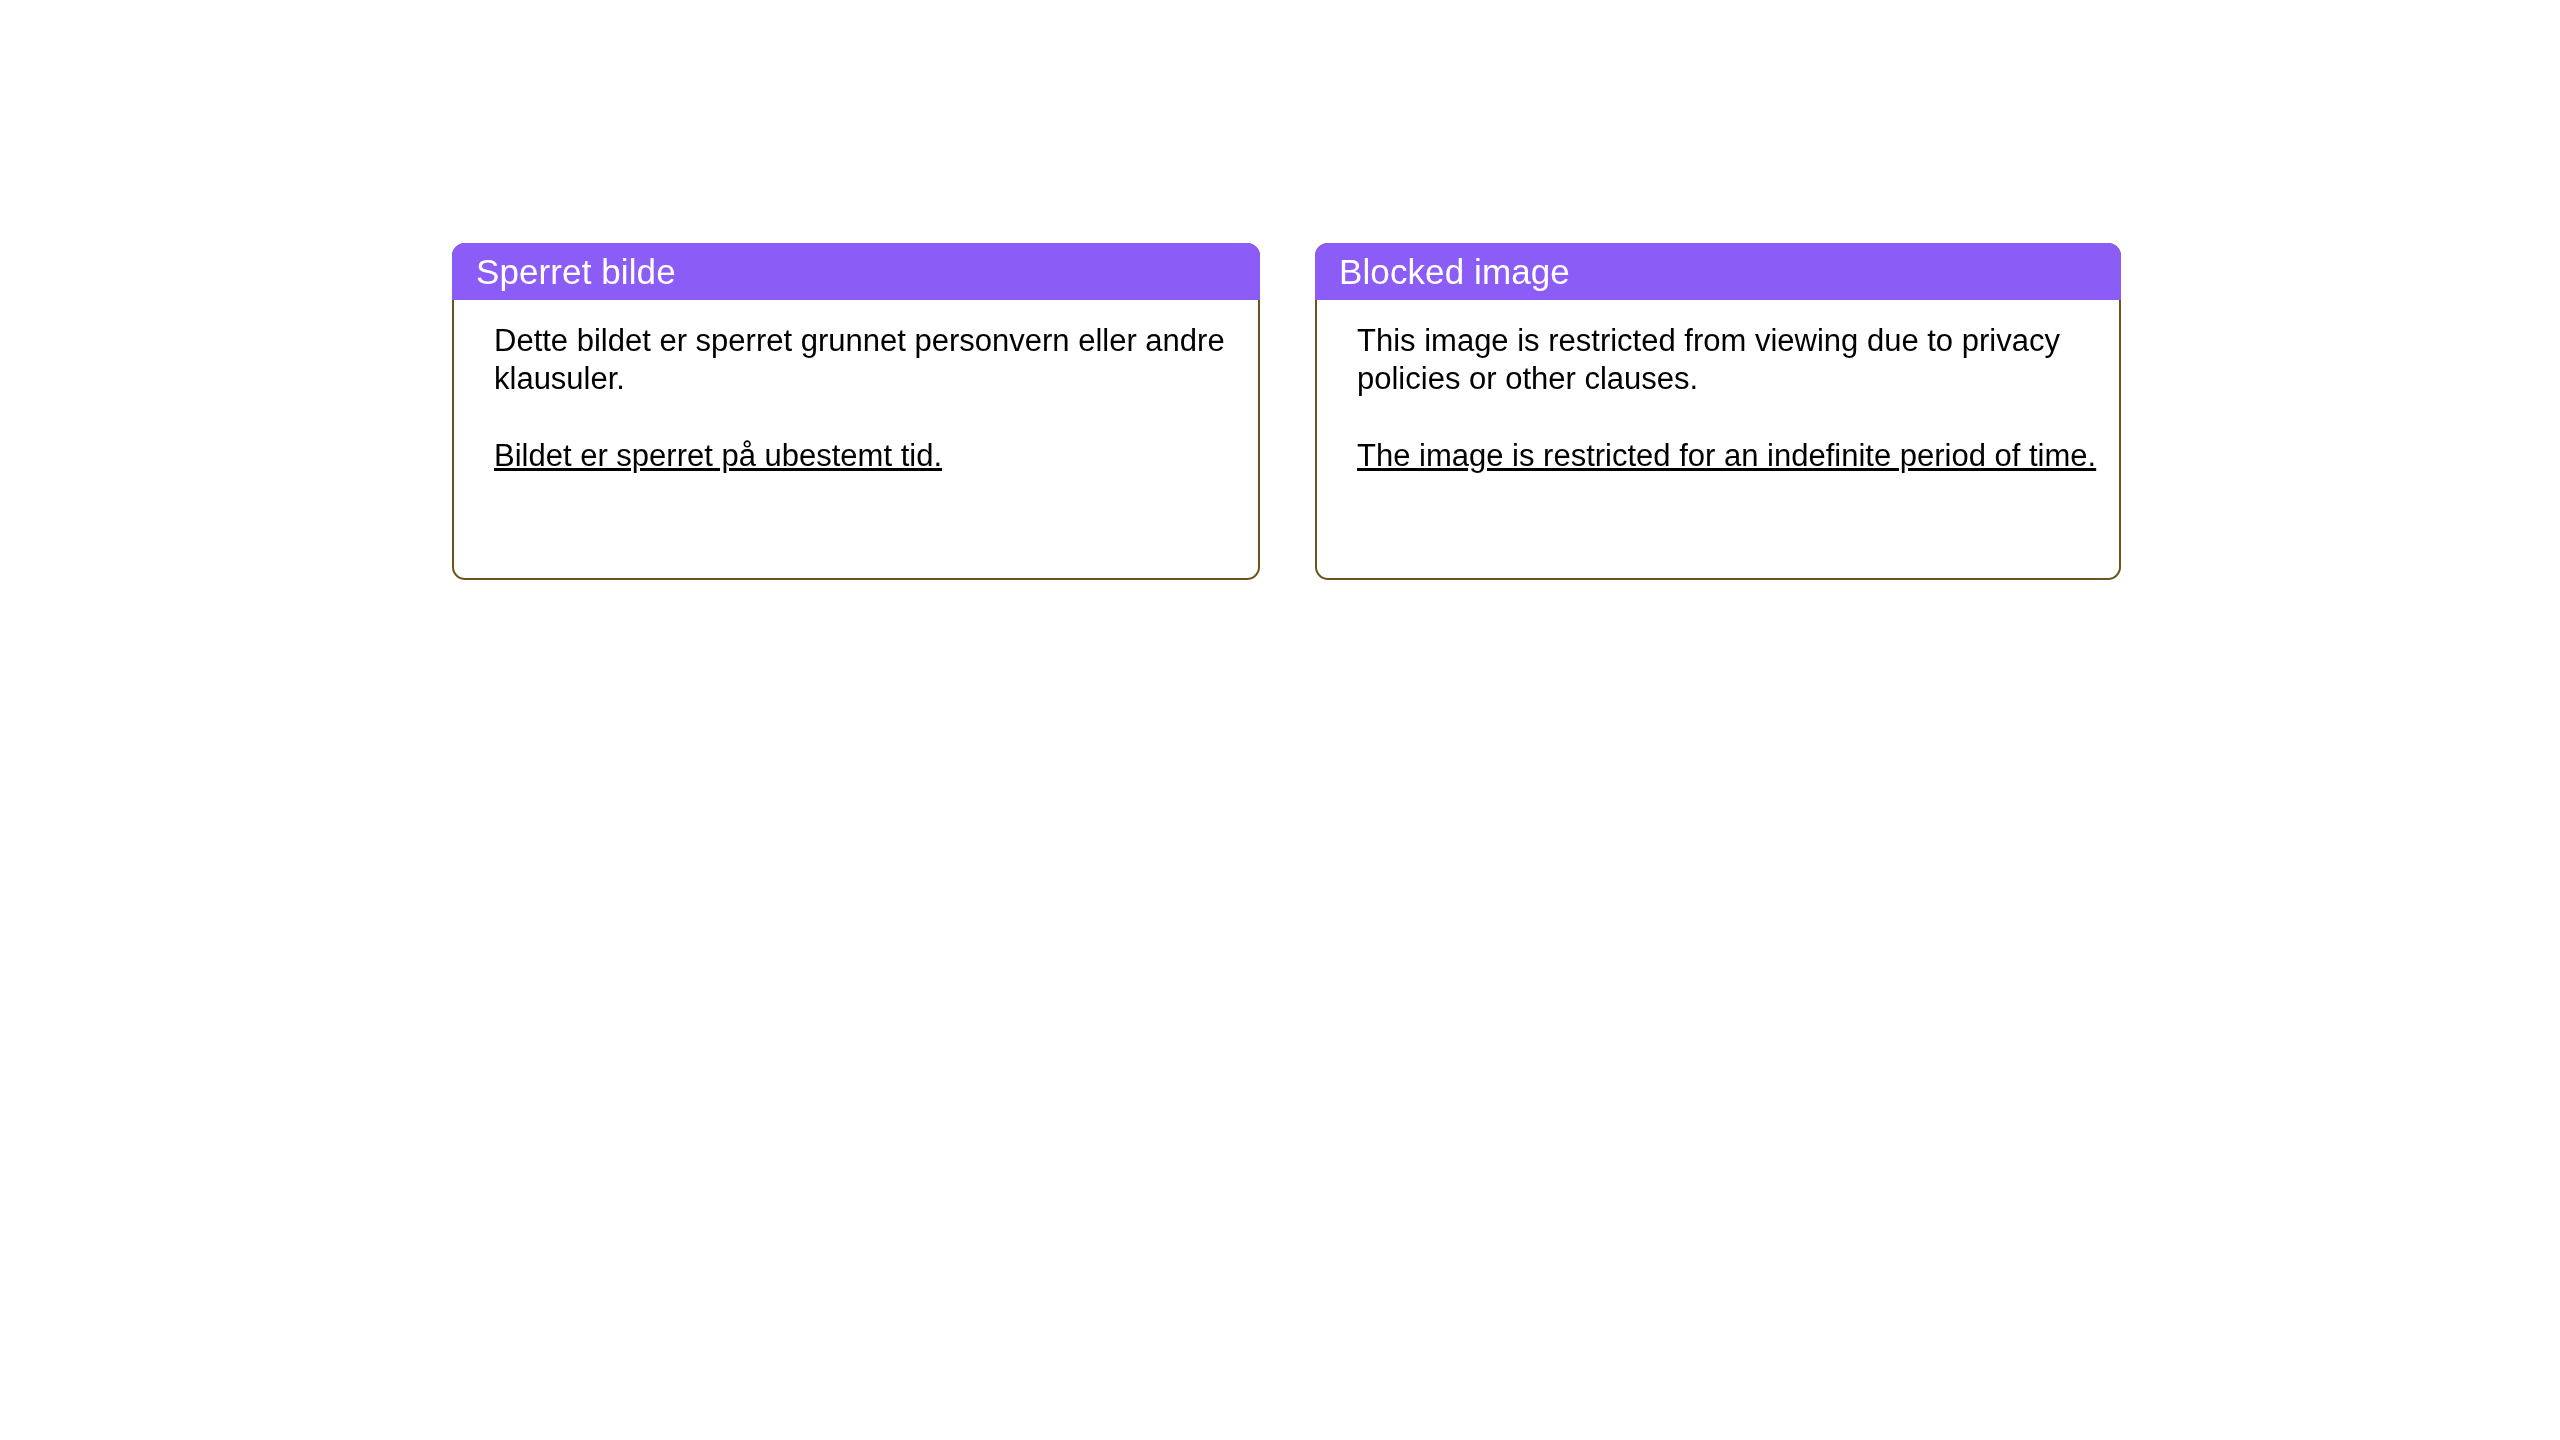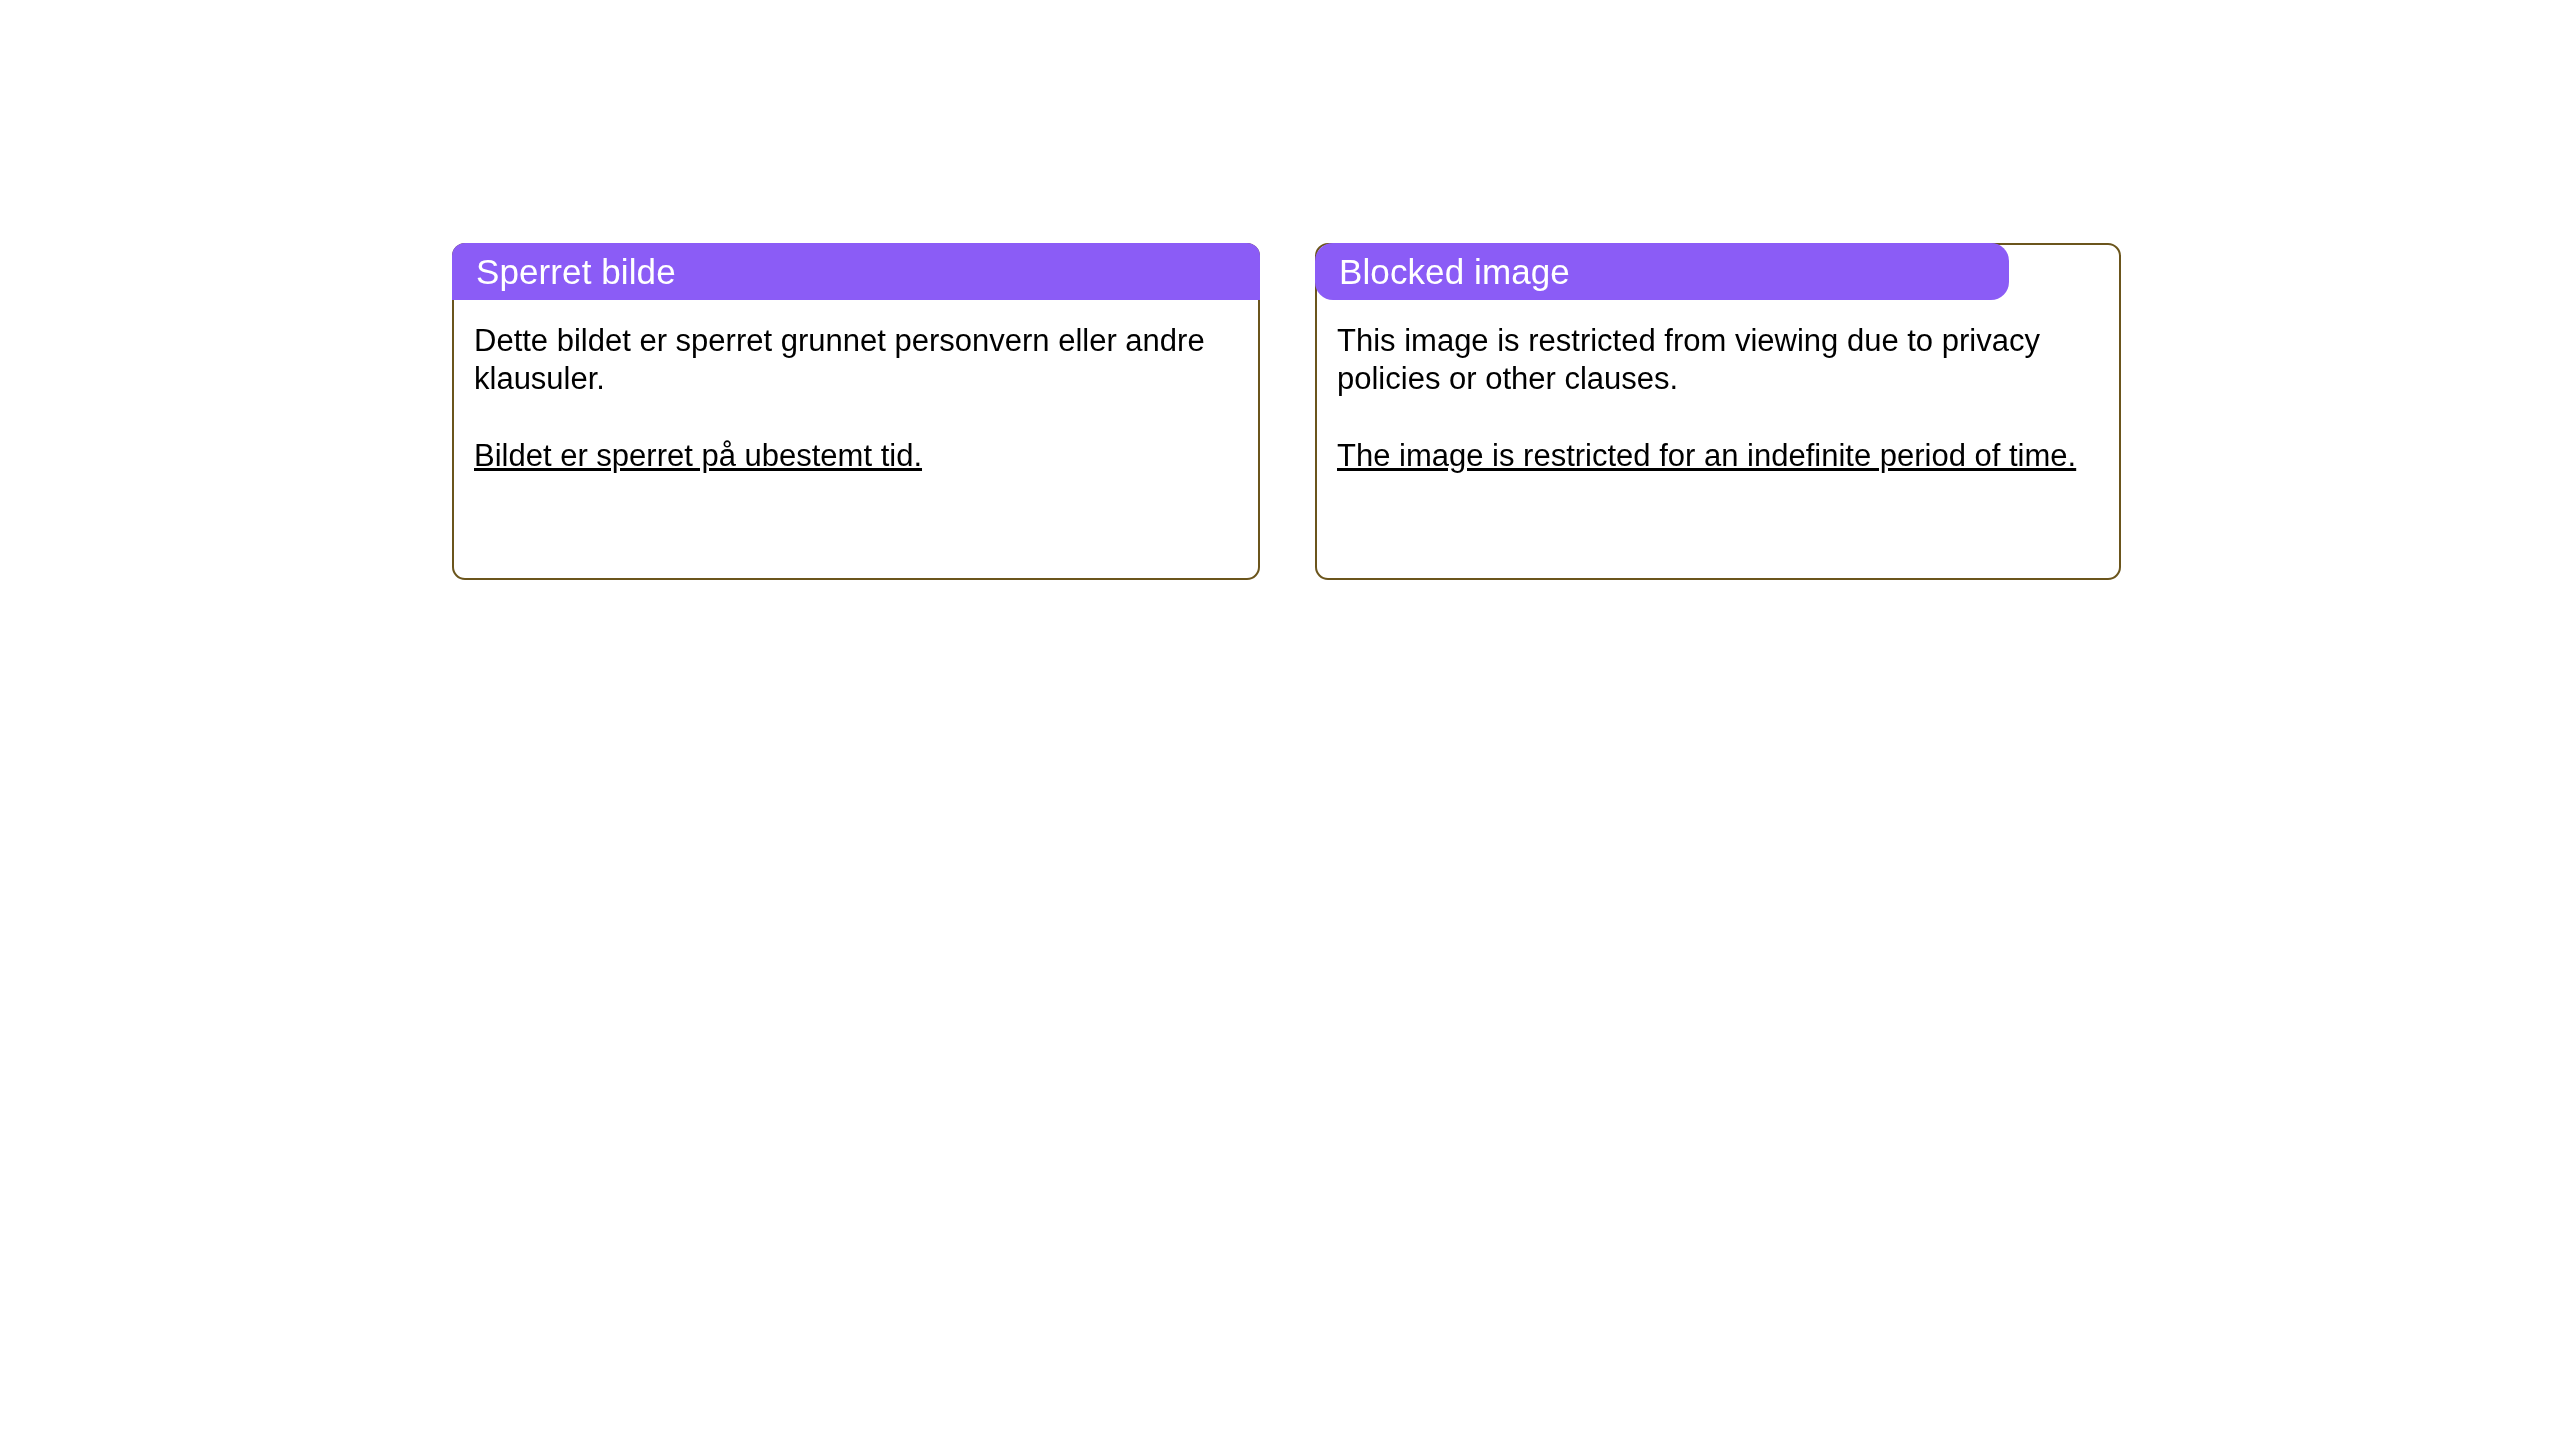--- a/index.html
+++ b/index.html
@@ -50,21 +50,21 @@
     padding-left: 24px;
     letter-spacing: 0.1px;
     white-space: nowrap;
   }
 
   .card-body {
     position: absolute;
     left: 0;
     top: 55px;
     box-sizing: border-box;
-    padding: 22px 26px 0 20px;
+    padding: 22px 26px 0 40px;
   }
 
   .card-paragraph {
     color: #000000;
     font-size: 31px;
     line-height: 1.24;
     margin: 0;
     font-weight: 400;
   }
 
@@ -83,21 +83,21 @@
   #card-blocked-no .card-header { width: 808px; }
   #card-blocked-no .card-body  { width: 808px; }
 
   
   #card-blocked-en {
     left: 1315px;
     top: 243px;
     width: 806px;
     height: 337px;
   }
-  #card-blocked-en .card-header { width: 694px; border-radius: 18px; }
+  #card-blocked-en .card-header { width: 806px; }
   #card-blocked-en .card-body  { width: 806px; }
 </style>
 </head>
 <body>
 
 <div class="stage">
 
   <div class="card" id="card-blocked-no">
     <div class="card-header">
       <div class="card-title">Sperret bilde</div>

